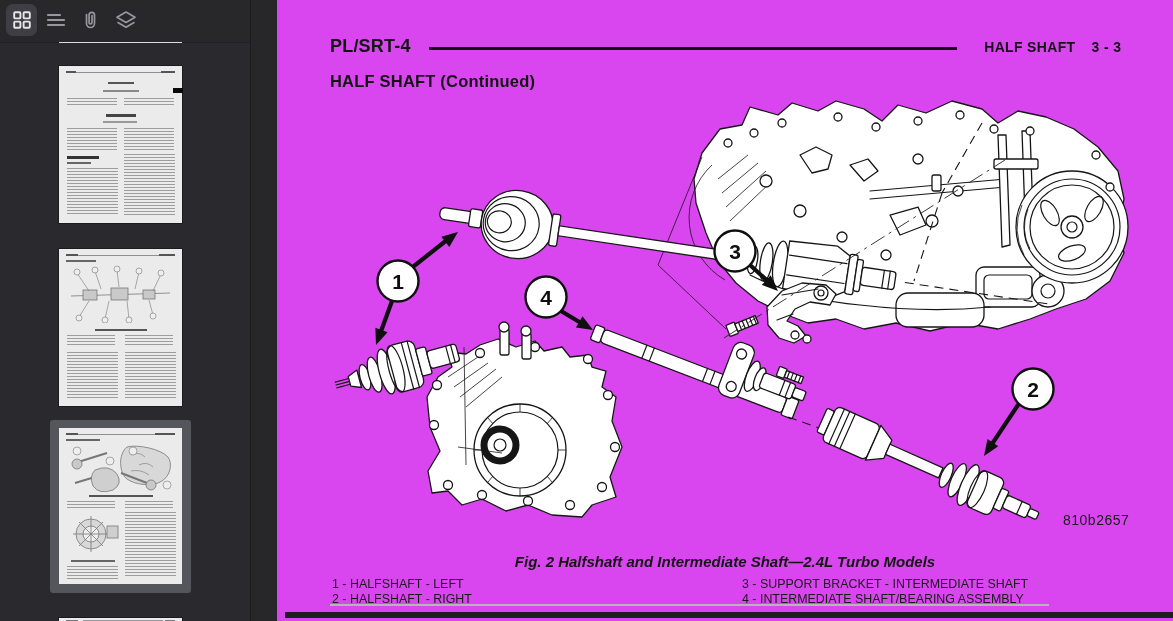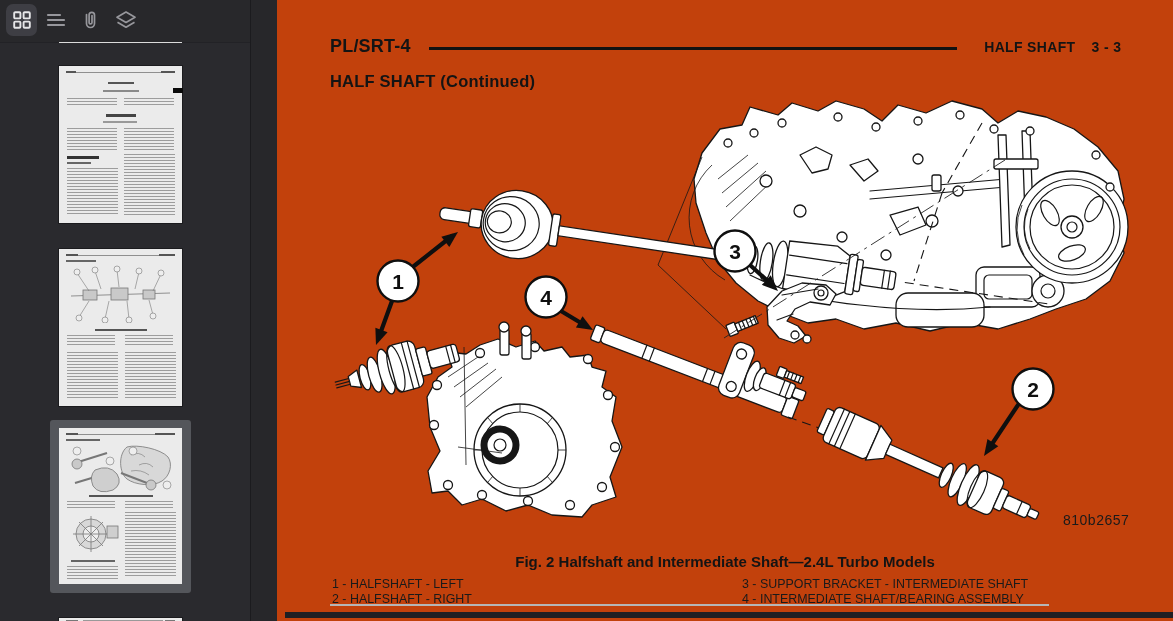--- a/index.html
+++ b/index.html
@@ -23,33 +23,33 @@
   .selframe .thumb{left:9px;top:8px;box-shadow:none;}
 
   
   .m{position:absolute;}
   .mcol{position:absolute;background-image:repeating-linear-gradient(to bottom,#8f8f8f 0 1px,rgba(0,0,0,0) 1px 3px);opacity:.85;}
   .mh{position:absolute;height:1px;background:#8f8f8f;}
   .tab1{position:absolute;right:-1px;top:22px;width:10px;height:5px;background:#0a0a0a;}
 
   
   .gutter{position:absolute;left:251px;top:0;width:26px;height:621px;background:#27272a;}
-  .page{position:absolute;left:277px;top:0;width:896px;height:621px;background:#c2410c;color:#141414;}
+  .page{position:absolute;left:277px;top:0;width:896px;height:621px;background:#d946ef;color:#141414;}
 
   .h-left{position:absolute;left:53px;top:36px;font-size:18px;font-weight:bold;letter-spacing:.2px;}
   .h-rule{position:absolute;left:152px;top:47px;width:528px;height:3px;background:#121212;}
   .h-right{position:absolute;right:52px;top:38px;font-size:15.5px;font-weight:bold;white-space:nowrap;
     transform:scaleX(.9);transform-origin:100% 50%;letter-spacing:.4px;}
   .h-right .pg{margin-left:18px;}
   .h2{position:absolute;left:53px;top:72px;font-size:16.5px;font-weight:bold;letter-spacing:.2px;text-align:right;}
 
   .fig{position:absolute;left:53px;top:95px;}
   .imgcode{position:absolute;left:786px;top:512px;font-size:14px;letter-spacing:.5px;color:#1a1a1a;}
   .fig-caption{position:absolute;left:0;top:553px;width:896px;text-align:center;font-size:15px;
-    font-weight:bold;}
+    font-weight:bold;font-style:italic;}
   .legend{position:absolute;top:576px;font-size:13.5px;line-height:15px;white-space:nowrap;
     transform:scaleX(.92);transform-origin:0 0;color:#1a1a1a;}
   .leg-l{left:55px;} .leg-r{left:465px;}
   .hairline{position:absolute;left:53px;top:604px;width:719px;height:2px;background:#b6b6b6;}
   .band{position:absolute;left:8px;top:612px;width:888px;height:6px;background:#1f1f23;}
 
   
   .fw{fill:#fff;stroke:#161616;stroke-width:1.3;stroke-linejoin:round;}
   .ln{fill:none;stroke:#161616;stroke-width:1.2;stroke-linejoin:round;stroke-linecap:round;}
   .th{fill:none;stroke:#161616;stroke-width:.8;}

